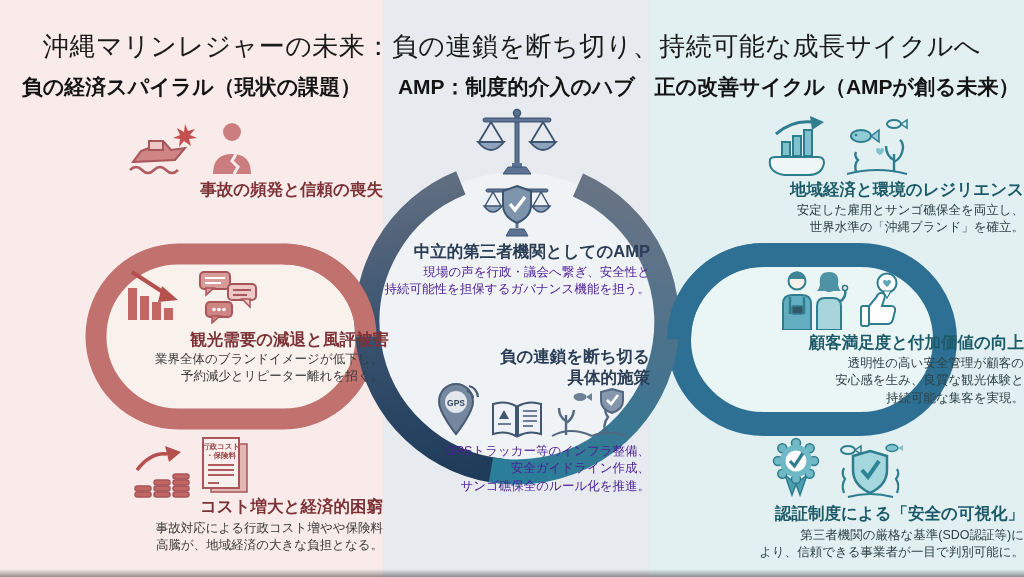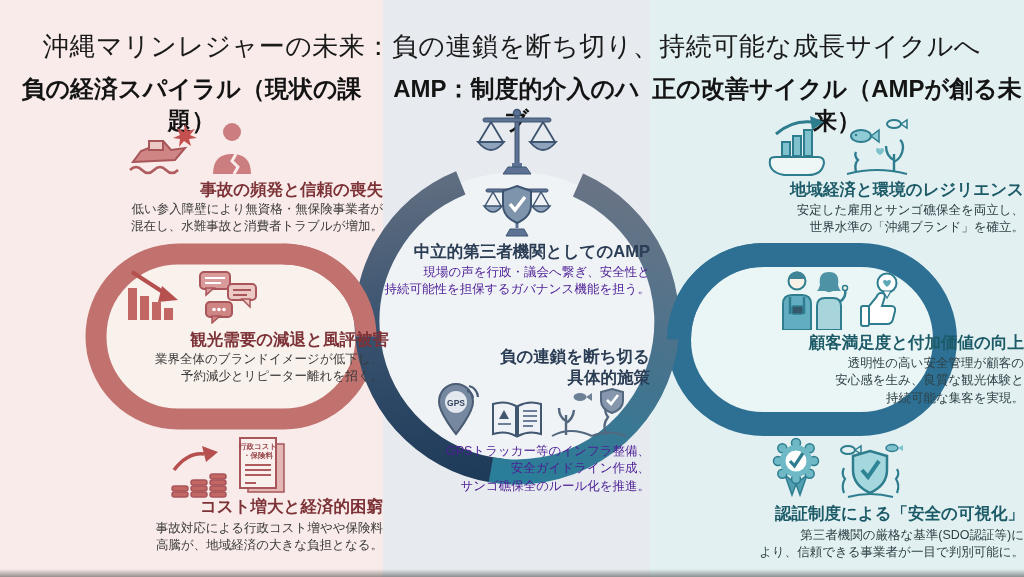--- a/index.html
+++ b/index.html
@@ -5,21 +5,21 @@
   html,body{margin:0;padding:0;}
   .stage{position:relative;width:1024px;height:577px;overflow:hidden;
          font-family:"Liberation Sans","DejaVu Sans",sans-serif;background:#e9ecef;}
   .bg{position:absolute;top:0;height:577px;}
   .bg.l{left:0;width:383px;background:#f8ebe9;}
   .bg.m{left:383px;width:267px;background:#e7ebef;}
   .bg.r{left:650px;width:374px;background:#e2f0f1;}
   .rings{position:absolute;left:0;top:0;pointer-events:none;}
   .title{position:absolute;top:17px;left:0;width:1024px;text-align:center;
          font-size:26px;font-weight:normal;color:#1a1a1a;letter-spacing:.5px;margin-top:12px;}
-  .colheader{position:absolute;top:73px;text-align:center;font-size:24px;font-weight:bold;color:#141414;}
+  .colheader{position:absolute;top:73px;text-align:center;font-size:21px;font-weight:bold;color:#141414;}
   .ch-l{left:0;width:383px;} .ch-m{left:383px;width:267px;} .ch-r{left:650px;width:374px;}
   .block{position:absolute;text-align:right;}
   .bl{left:0;width:383px;} .bm{left:383px;width:267px;} .br{left:650px;width:374px;}
   .h{font-size:16.5px;font-weight:bold;white-space:pre-line;line-height:1.25;}
   .h-red{color:#7c3236;} .h-navy{color:#2a3d54;} .h-teal{color:#1c5a68;}
   .b{font-size:12.5px;line-height:1.38;white-space:pre-line;color:#3a3a3a;}
   .bm .b{color:#4c1d95;} .br .b{color:#2d4046;}
   .icons{position:absolute;display:flex;justify-content:center;align-items:flex-end;}
   .iL{left:0;width:383px;} .iM{left:383px;width:267px;} .iR{left:650px;width:374px;}
   .abs{position:absolute;}
@@ -71,24 +71,20 @@
     </svg>
     <svg width="50" height="56" viewBox="0 0 50 56">
       <circle cx="25" cy="12" r="9" fill="#cb7d80"></circle>
       <path d="M6 54 q0 -20 19 -20 q19 0 19 20 Z" fill="#cb7d80"></path>
       <polyline points="29,34 25,41 31,47 27,54" fill="none" stroke="#f8ebe9" stroke-width="3"></polyline>
     </svg>
   </div>
   <div class="block bl" style="top:179px;">
       <div class="h h-red">事故の頻発と信頼の喪失</div>
     </div>
-  <div class="block bl" style="top:201px;">
-      <div class="b">低い参入障壁により無資格・無保険事業者が
-混在し、水難事故と消費者トラブルが増加。</div>
-    </div>
 
   <div class="icons iL" style="top:260px;height:64px;gap:12px;">
     <svg width="62" height="58" viewBox="0 0 62 58">
       <rect x="4" y="22" width="9" height="32" fill="#c26764"></rect>
       <rect x="16" y="30" width="9" height="24" fill="#c26764"></rect>
       <rect x="28" y="36" width="9" height="18" fill="#c26764"></rect>
       <rect x="40" y="42" width="9" height="12" fill="#c26764"></rect>
       <path d="M8 6 L42 28" stroke="#b5504f" stroke-width="4" fill="none"></path>
       <polygon points="38,20 54,34 34,36" fill="#b5504f"></polygon>
     </svg>
@@ -109,21 +105,21 @@
     </svg>
   </div>
   <div class="block bl" style="top:329px;margin-left:6px;">
       <div class="h h-red">観光需要の減退と風評被害</div>
     </div>
   <div class="block bl" style="top:351px;">
       <div class="b">業界全体のブランドイメージが低下し、
 予約減少とリピーター離れを招く。</div>
     </div>
 
-  <div class="icons iL" style="top:436px;height:62px;gap:2px;margin-left:37px;">
+  <div class="icons iL" style="top:436px;height:62px;gap:2px;">
     <svg width="62" height="54" viewBox="0 0 62 54">
       <g fill="#c26764" stroke="#a9565b" stroke-width="1.5">
         <rect x="2" y="42" width="16" height="5" rx="2.5"></rect>
           <rect x="2" y="48" width="16" height="5" rx="2.5"></rect>
         <rect x="21" y="36" width="16" height="5" rx="2.5"></rect>
           <rect x="21" y="42" width="16" height="5" rx="2.5"></rect>
           <rect x="21" y="48" width="16" height="5" rx="2.5"></rect>
         <rect x="40" y="30" width="16" height="5" rx="2.5"></rect>
           <rect x="40" y="36" width="16" height="5" rx="2.5"></rect>
           <rect x="40" y="42" width="16" height="5" rx="2.5"></rect>

